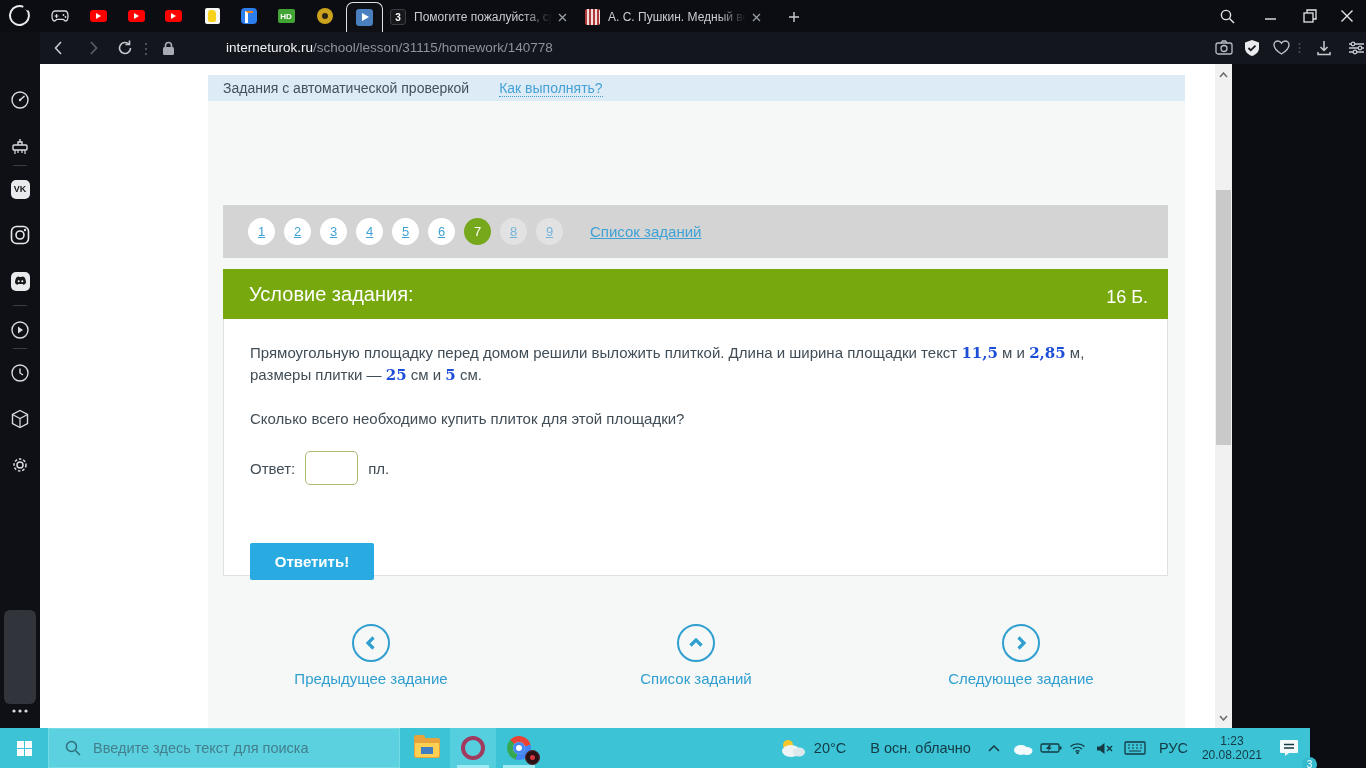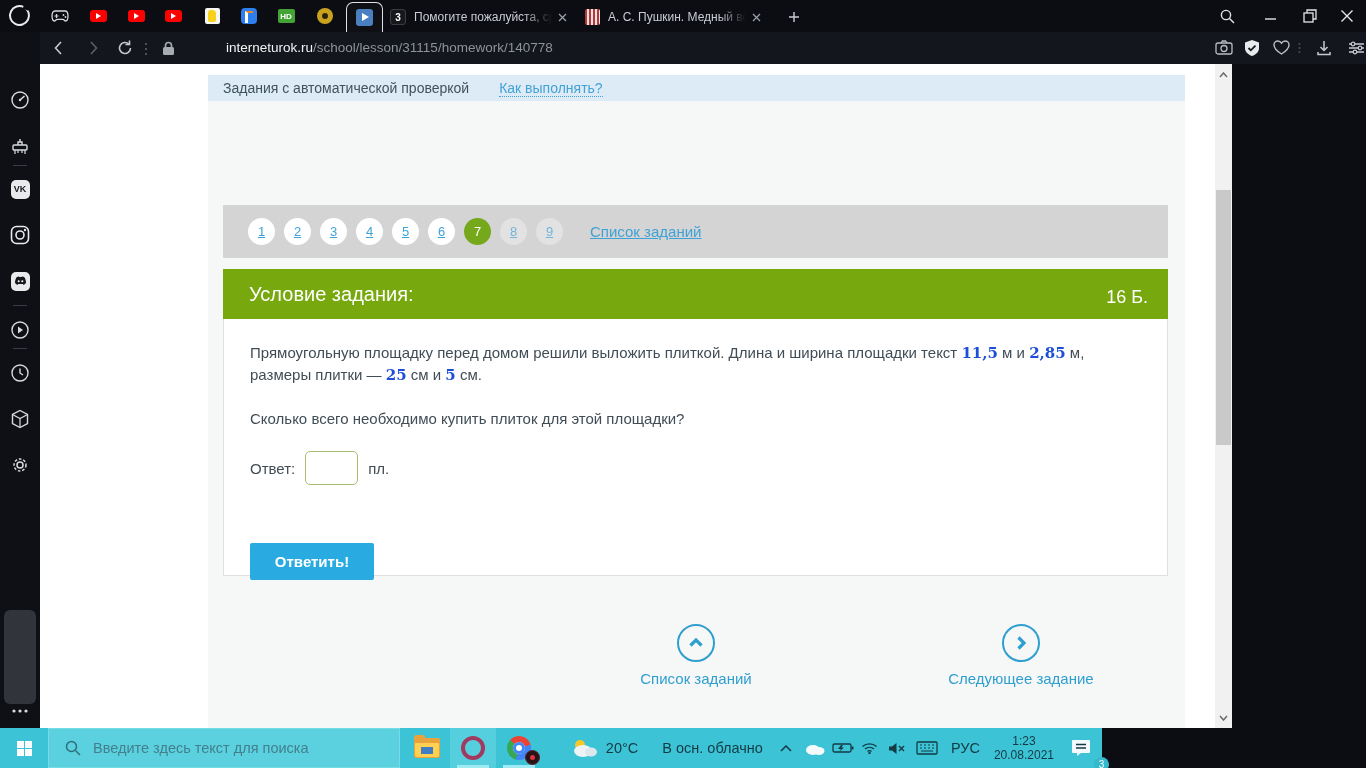--- a/index.html
+++ b/index.html
@@ -71,21 +71,21 @@
   .blab { margin-top:8px; font-size:15px; color:#2f9fd0; }
   .chatbtn { position:absolute; left:1243px; top:596px; width:41px; height:41px; background:#f09035; border-radius:9px; cursor:pointer; }
   .bub1 { position:absolute; left:8px; top:10px; width:18px; height:13px; background:#fff; border-radius:7px; }
   .bub1:after { content:""; position:absolute; left:2px; bottom:-3px; border-top:4px solid #fff; border-right:5px solid transparent; }
   .bub2 { position:absolute; left:20px; top:18px; width:13px; height:10px; background:#fff; border-radius:6px; box-shadow:0 0 0 2px #f09035; }
   .scroll { position:absolute; right:0; top:0; width:17px; height:664px; background:#f1f1f1; }
   .sthumb { position:absolute; left:1px; top:126px; width:15px; height:255px; background:#c9c9c9; }
   .sarr { position:absolute; left:0; width:17px; height:17px; display:flex; align-items:center; justify-content:center; }
 
   
-  .taskbar { position:absolute; left:0; top:728px; width:1102px; height:40px; background:#3cc3d5; display:flex; align-items:center; }
+  .taskbar { position:absolute; left:0; top:728px; width:1310px; height:40px; background:#3cc3d5; display:flex; align-items:center; }
   .startbtn { width:48px; height:40px; display:flex; align-items:center; justify-content:center; }
   .winlogo { width:15px; height:15px; display:grid; grid-template-columns:7px 7px; grid-template-rows:7px 7px; gap:1px; }
   .winlogo span { background:#fff; }
   .tsearch { width:352px; height:40px; background:#5bd1df; border:1px solid #74dbe7; display:flex; align-items:center; }
   .tsearch input { border:none; background:transparent; outline:none; font-size:14.5px; color:#2f6e7b; width:280px; font-family:"Liberation Sans",sans-serif; }
   .tsearch input::placeholder { color:#437f8c; opacity:1; }
   .tbtn { height:40px; display:flex; align-items:center; justify-content:center; position:relative; }
   .tbtn.open:after { content:""; position:absolute; left:7px; right:7px; bottom:0; height:3px; background:#9febf4; }
   .tbtn.activeapp { background:#55cfdd; }
   .folder { width:26px; height:20px; position:relative; }
@@ -378,20 +378,28 @@
       <p class="quest">Сколько всего необходимо купить плиток для этой площадки?</p>
       <div class="ansrow">
         <span>Ответ:</span>
         <input type="text" value="" style="">
         <span>пл.</span>
       </div>
       <button class="submit">Ответить!</button>
     </div>
 
     <div class="bnav">
+      <div class="bitem" style="left:38px">
+        <div class="bcirc">
+            <svg width="14" height="16" viewBox="0 0 14 16">
+              <path d="M9.5 2.5L4 8l5.5 5.5" fill="none" stroke="#2f9fd0" stroke-width="3.2"></path>
+            </svg>
+          </div>
+        <div class="blab">Предыдущее задание</div>
+      </div>
       <div class="bitem" style="left:363px">
         <div class="bcirc">
             <svg width="16" height="14" viewBox="0 0 16 14">
               <path d="M2.5 9.5L8 4l5.5 5.5" fill="none" stroke="#2f9fd0" stroke-width="3.2"></path>
             </svg>
           </div>
         <div class="blab">Список заданий</div>
       </div>
       <div class="bitem" style="left:688px">
         <div class="bcirc">

